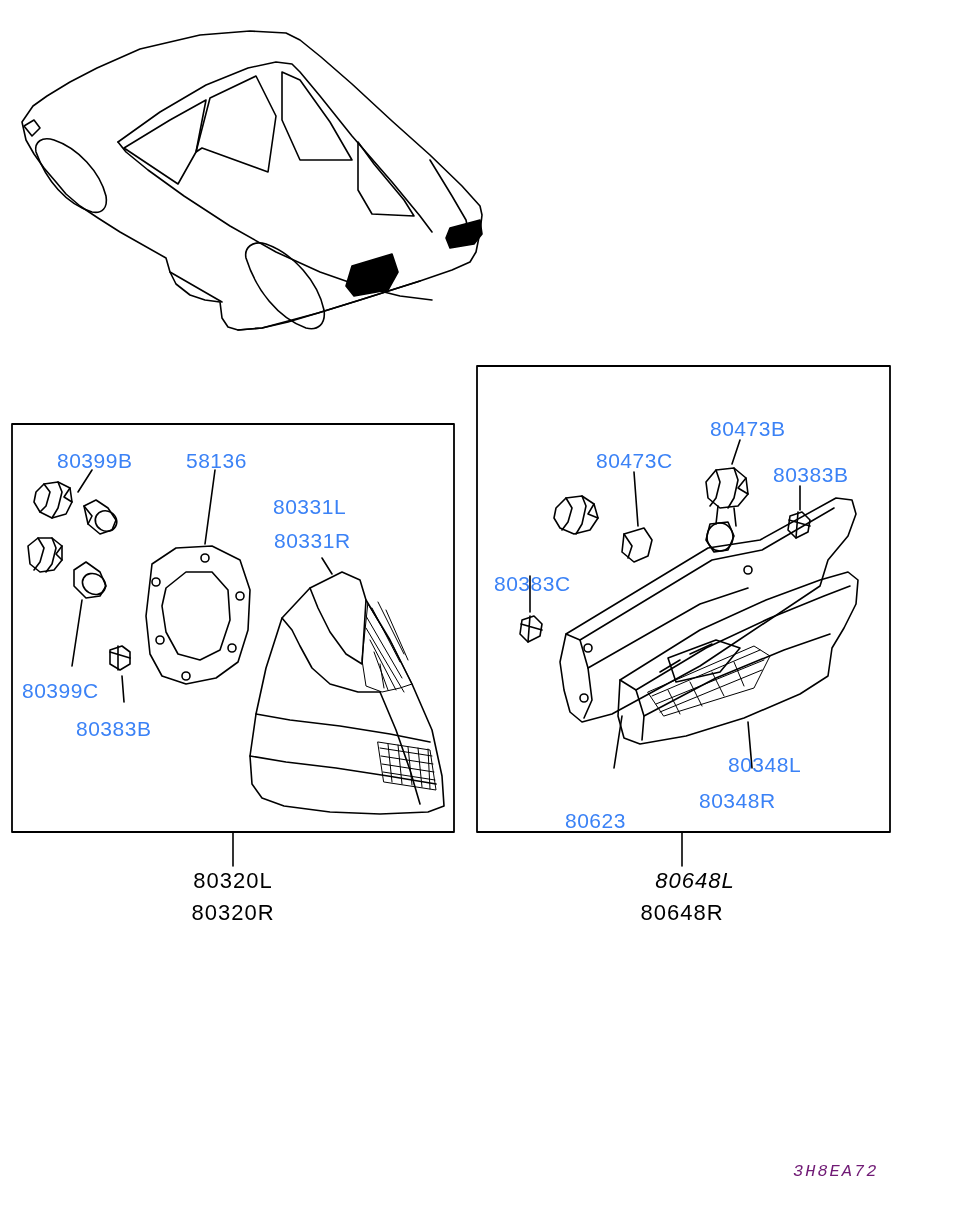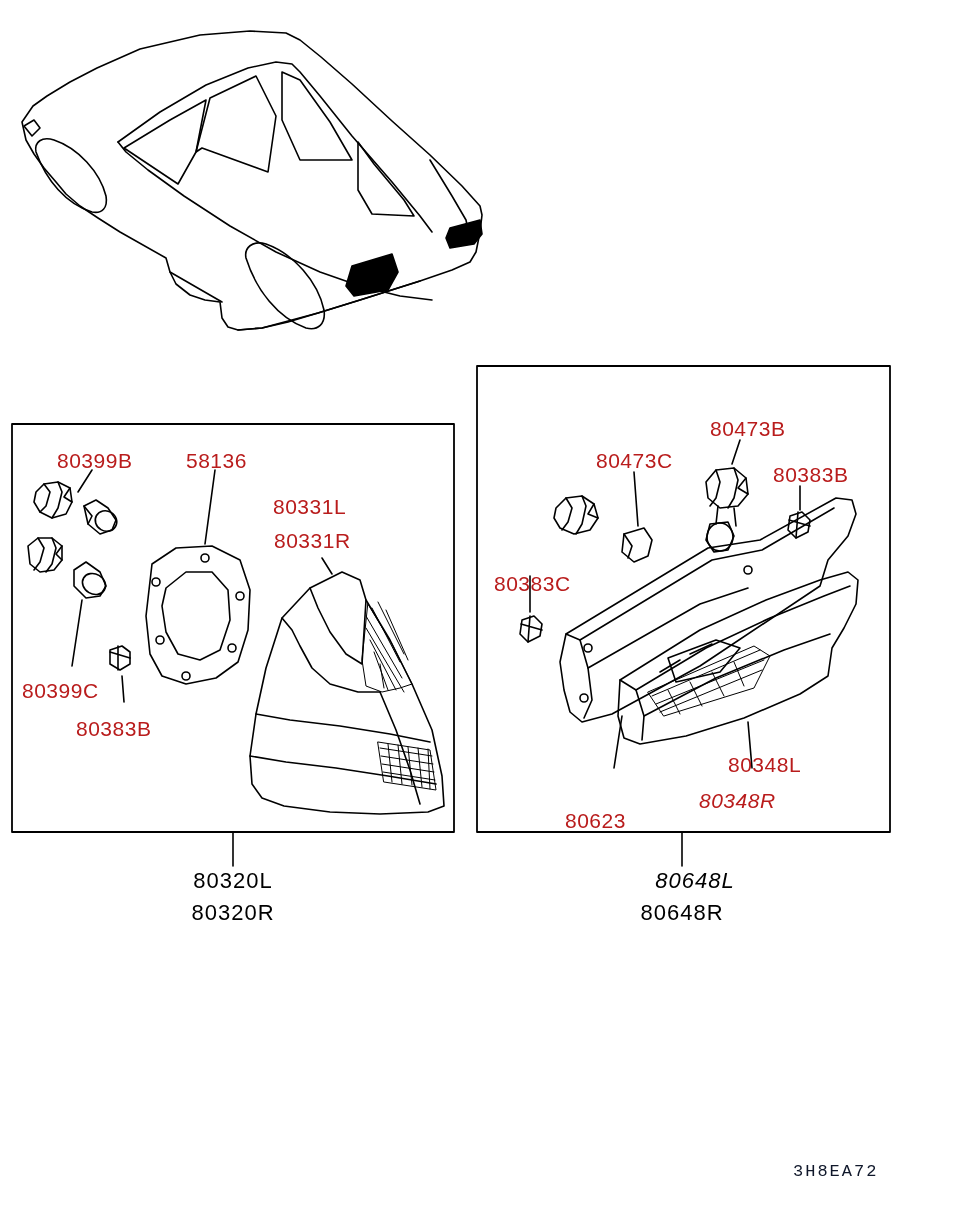--- a/index.html
+++ b/index.html
@@ -25,31 +25,32 @@
     position: absolute;
     left: 0; top: 0;
     width: 960px;
     height: 1210px;
   }
   .lbl {
     position: absolute;
     font-family: "Liberation Sans", sans-serif;
     font-size: 21px;
     line-height: 26px;
-    color: #b91c1c;
+    color: #3b82f6;
     white-space: pre;
     letter-spacing: 0.5px;
   }
   .code {
     position: absolute;
     font-family: "Liberation Mono", monospace;
     font-size: 17px;
     letter-spacing: 2px;
-    color: #0f172a;
+    color: #701a75;
     white-space: pre;
+    font-style: italic;
   }
   .panel-title {
     position: absolute;
     font-size: 22px;
     letter-spacing: 1px;
     text-align: center;
     white-space: pre;
   }
 </style>
 </head>
@@ -251,21 +252,21 @@
   <div class="lbl" style="left:266px; top:528px;margin-left:8px;">80331R</div>
   <div class="lbl" style="left:22px; top:678px;">80399C</div>
   <div class="lbl" style="left:76px; top:716px;">80383B</div>
 
   <div class="lbl" style="left:710px; top:416px;">80473B</div>
   <div class="lbl" style="left:596px; top:448px;">80473C</div>
   <div class="lbl" style="left:773px; top:462px;">80383B</div>
   <div class="lbl" style="left:494px; top:550px;margin-top:21px;">80383C</div>
   <div class="lbl" style="left:565px; top:788px;margin-top:20px;">80623</div>
   <div class="lbl" style="left:699px; top:752px;margin-left:29px;">80348L</div>
-  <div class="lbl" style="left:699px; top:788px;font-style:italic;">80348R</div>
+  <div class="lbl" style="left:699px; top:788px;">80348R</div>
 
   <div class="panel-title" style="left:153px; top:868px; width:160px;">80320L</div>
   <div class="panel-title" style="left:153px; top:900px; width:160px;">80320R</div>
 
   <div class="panel-title" style="left:615px; top:868px; width:160px;font-style:italic;">80648L</div>
   <div class="panel-title" style="left:602px; top:900px; width:160px;">80648R</div>
 
   <div class="code" style="left:793px; top:1162px;">3H8EA72</div>
 
 </div>

